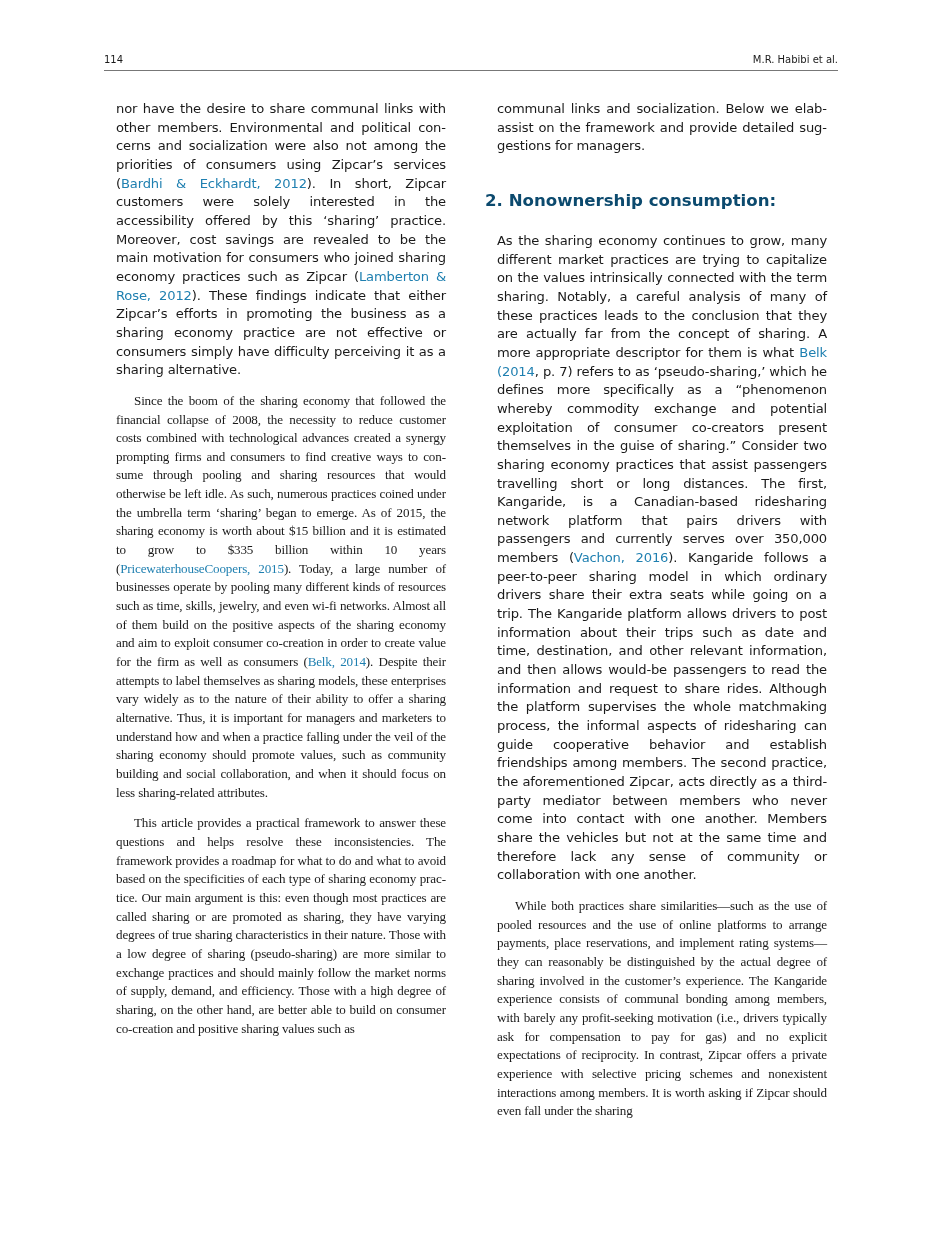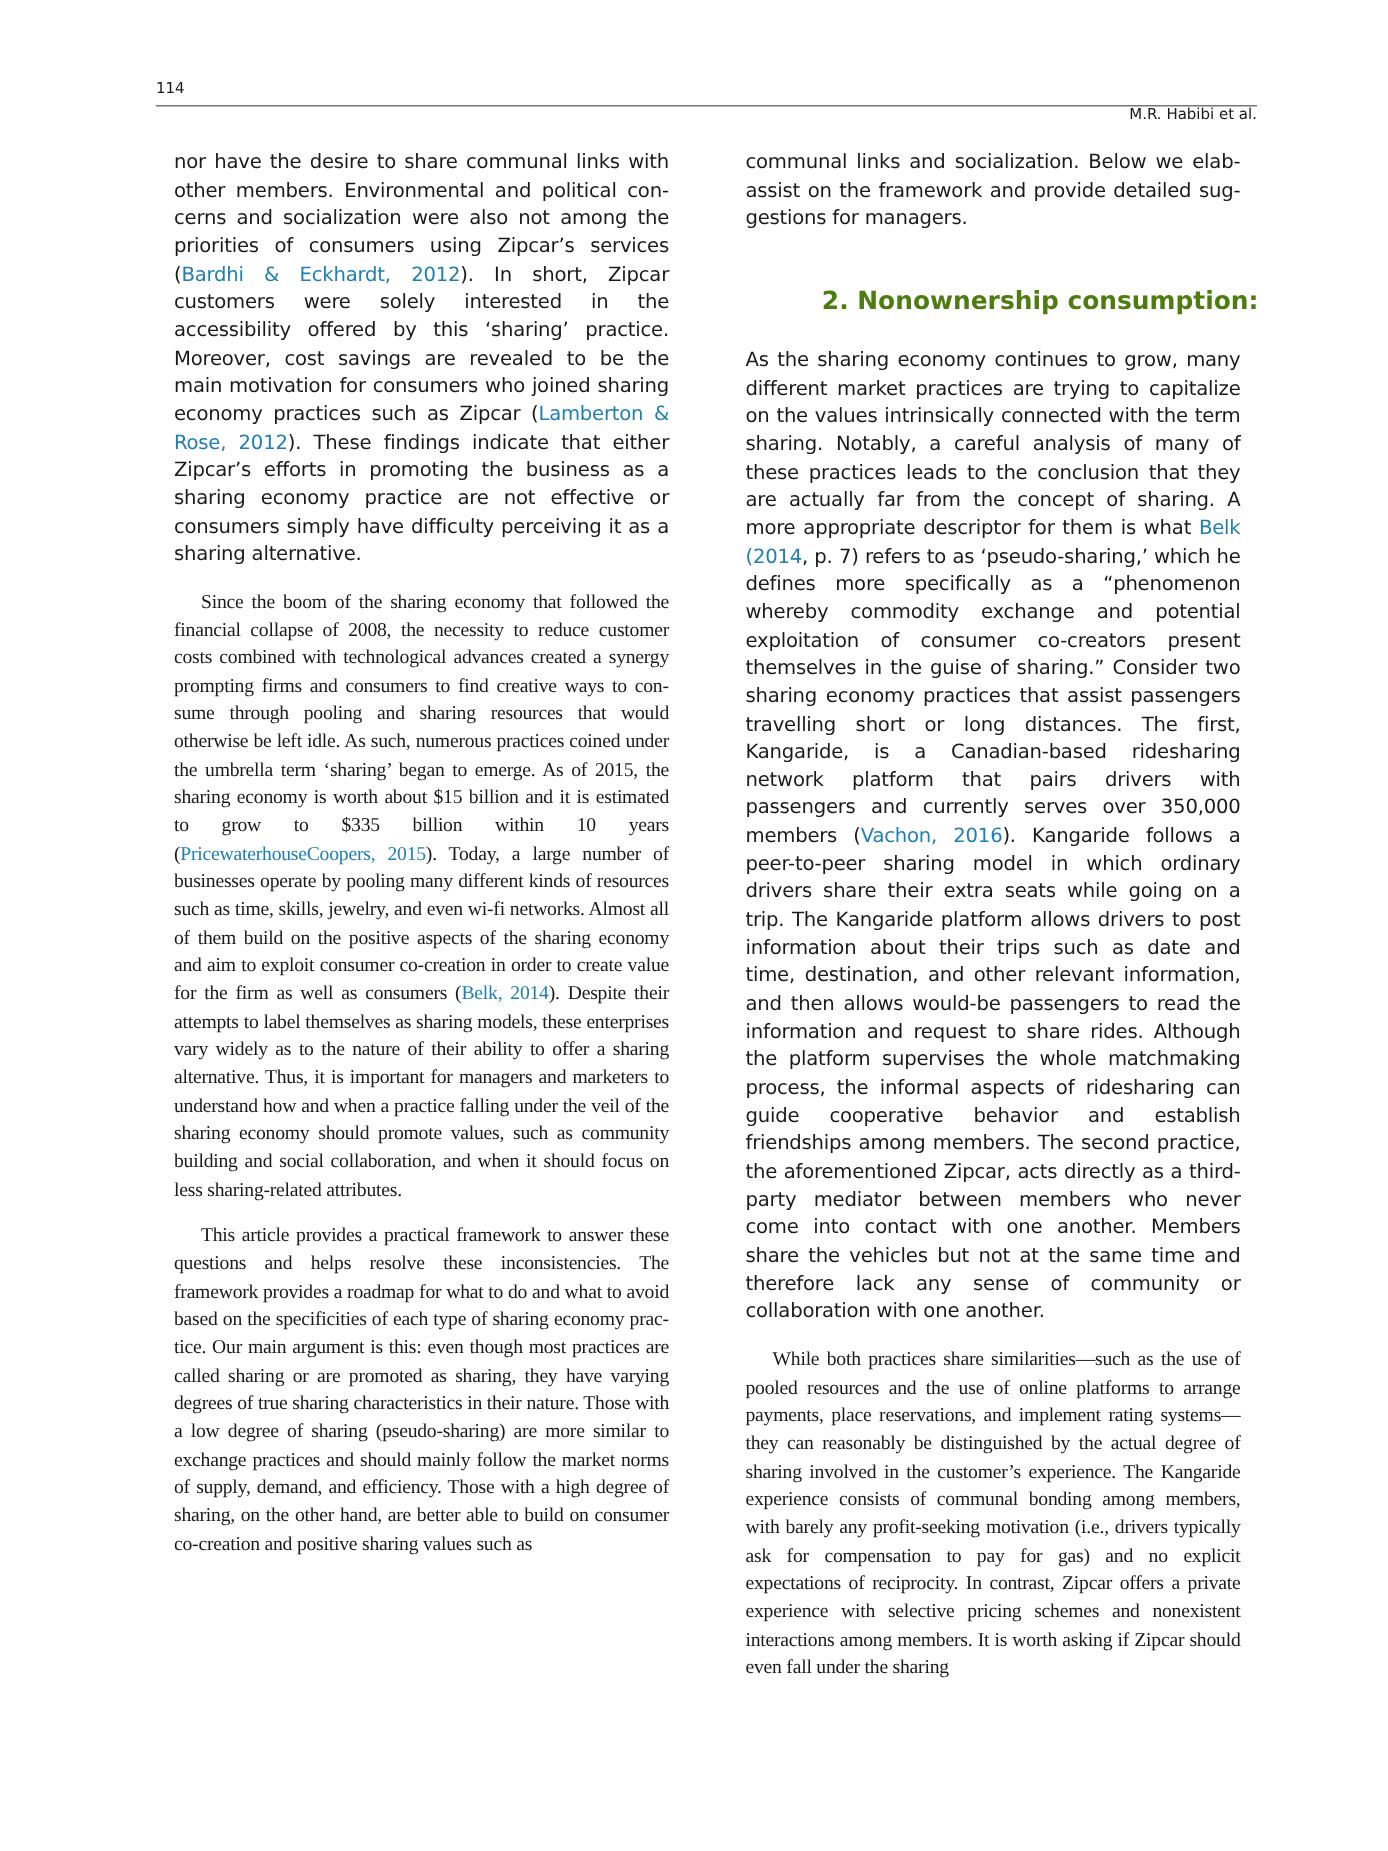--- a/index.html
+++ b/index.html
@@ -1,30 +1,30 @@
 <!DOCTYPE html>
 <html><head>
 <meta charset="utf-8">
 <style>
   html, body { margin: 0; padding: 0; background: #ffffff; }
   body { width: 925px; height: 1234px; position: relative; overflow: hidden;
          font-family: "DejaVu Sans", sans-serif; color: #1a1a1a; }
   .header { position: absolute; left: 104px; top: 50px; width: 734px; height: 20px;
             border-bottom: 1px solid #777; font-size: 10px; line-height: 20px; }
   .header .pg { position: absolute; left: 0; top: 0; }
-  .header .auth { position: absolute; right: 0; top: 17px; }
+  .header .auth { position: absolute; right: 0; top: 0; }
   .col { position: absolute; top: 88px; width: 354px; font-size: 13.1px; line-height: 18.65px;
          text-align: justify; hyphens: manual; letter-spacing: -0.15px; }
   .col.left { left: 104px; }
   .col.right { left: 485px; }
   .col p { margin: 12px; }
   .col p.indent { text-indent: 18px; font-family: Liberation Serif, serif; }
   .cite { color: #1e7fb0; text-decoration: none; cursor: pointer; }
   h2.section { font-size: 16.6px; line-height: 22px; font-weight: bold; margin: 34px 0 20px 0;
-               text-align: right; letter-spacing: 0; color: #4d7c0f; }
+               text-align: left; letter-spacing: 0; color: #0c4a6e; }
   h2.section span { display: block; }
 </style>
 </head>
 <body>
 
 <div class="header">
   <span class="pg">114</span>
   <span class="auth">M.R. Habibi et al.</span>
 </div>
 

